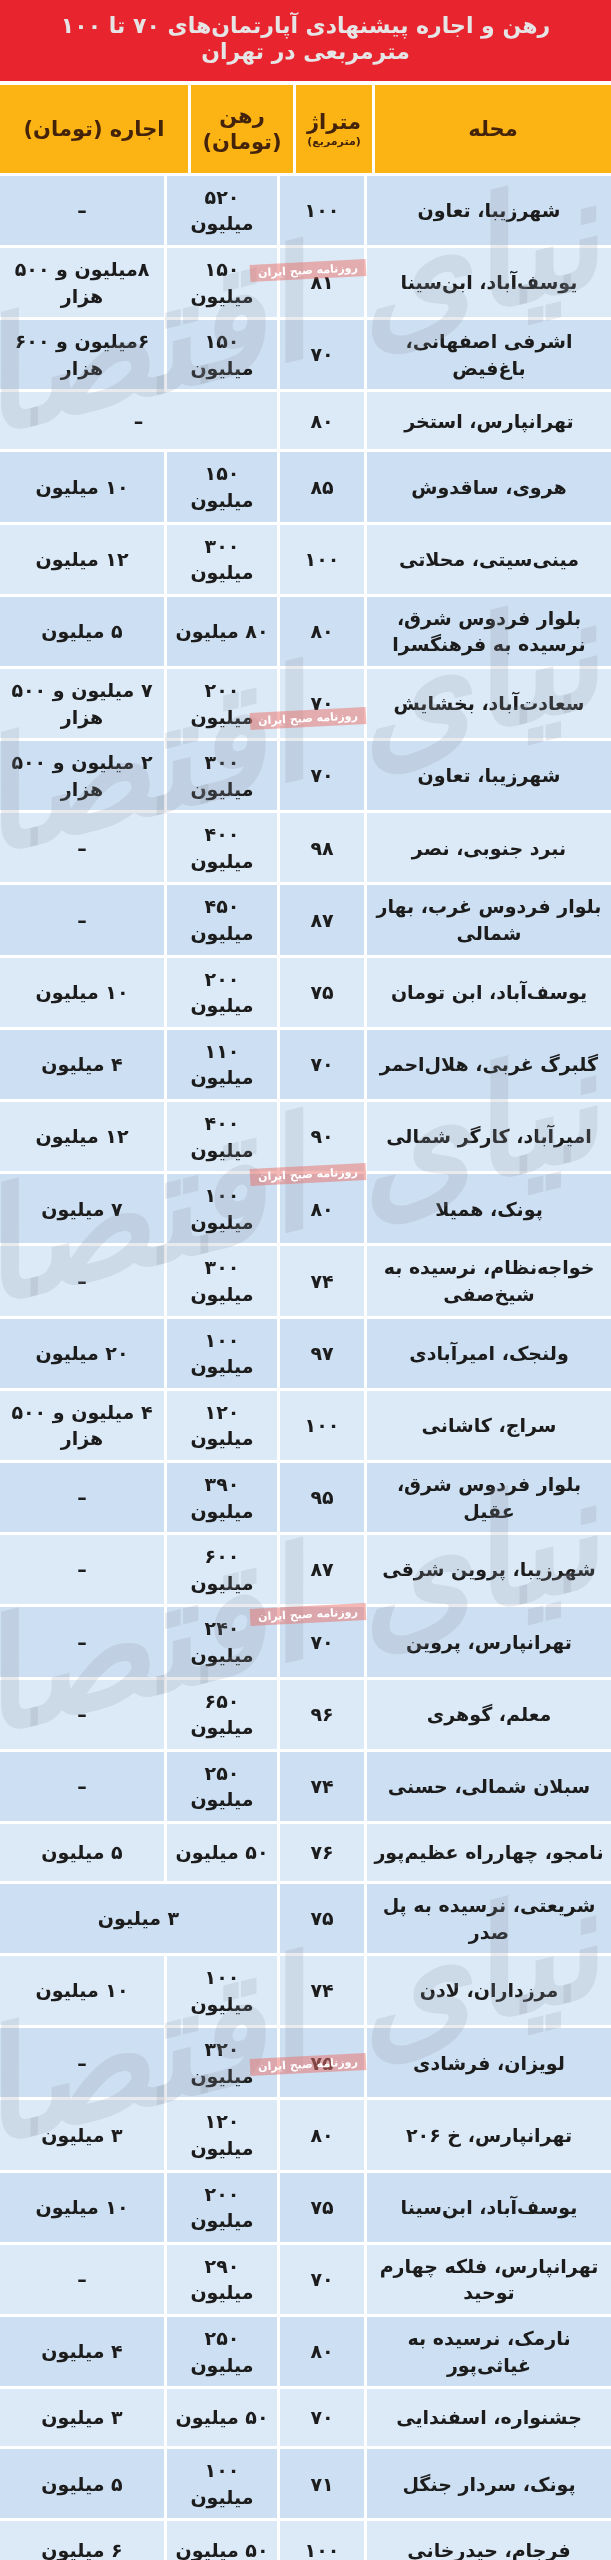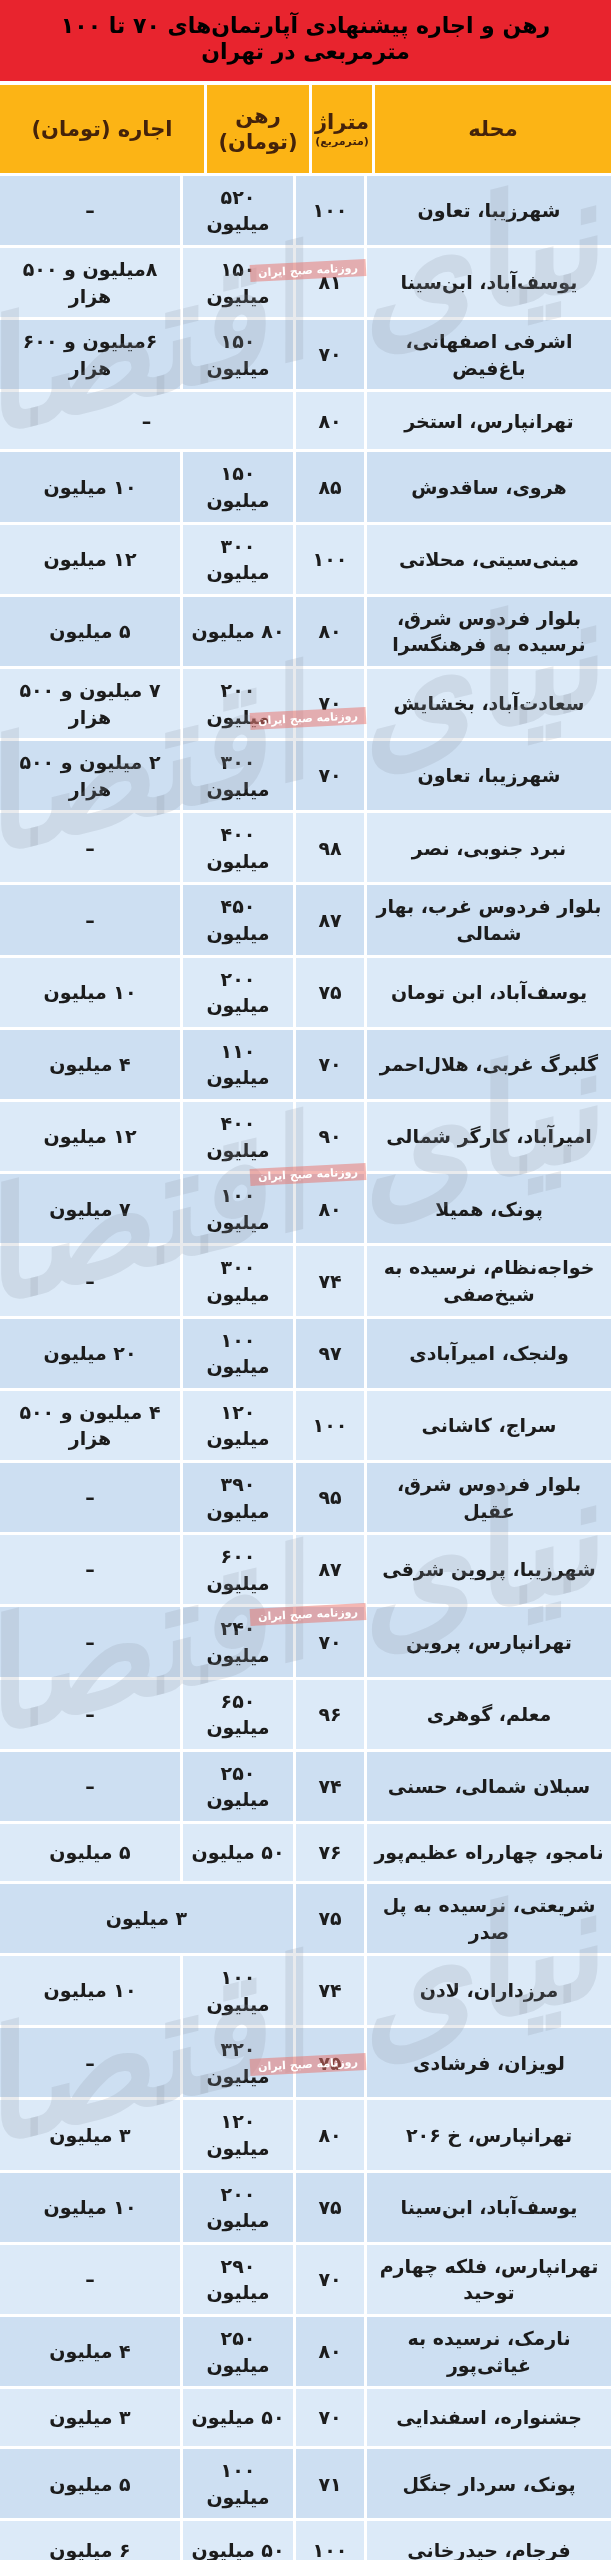--- a/index.html
+++ b/index.html
@@ -7,21 +7,21 @@
   .page {
     width: 611px;
     min-height: 2560px;
     position: relative;
     overflow: hidden;
     background: #ffffff;
     box-sizing: border-box;
   }
   .title {
     background: #e8242e;
-    color: #000000;
+    color: #e5e5e5;
     font-size: 22px;
     font-weight: bold;
     text-align: center;
     padding: 13px 10px 15px;
     margin-bottom: 4px;
     line-height: 1.2;
   }
   .hrow, .row { display: flex; gap: 3px; margin-bottom: 3px; }
   .hcell {
     background: #fcb415;
@@ -31,21 +31,21 @@
     display: flex;
     flex-direction: column;
     align-items: center;
     justify-content: center;
     min-height: 88px;
     text-align: center;
     line-height: 1.25;
   }
   .hcell .sub { font-size: 11px; }
   .c-n { width: 236px; }
-  .c-a { width: 60px; }
+  .c-a { width: 76px; }
   .c-d { width: 102px; }
   .c-r { flex: 1; }
   .cell {
     display: flex;
     align-items: center;
     justify-content: center;
     text-align: center;
     font-weight: bold;
     font-size: 19px;
     color: #1c1c1c;

